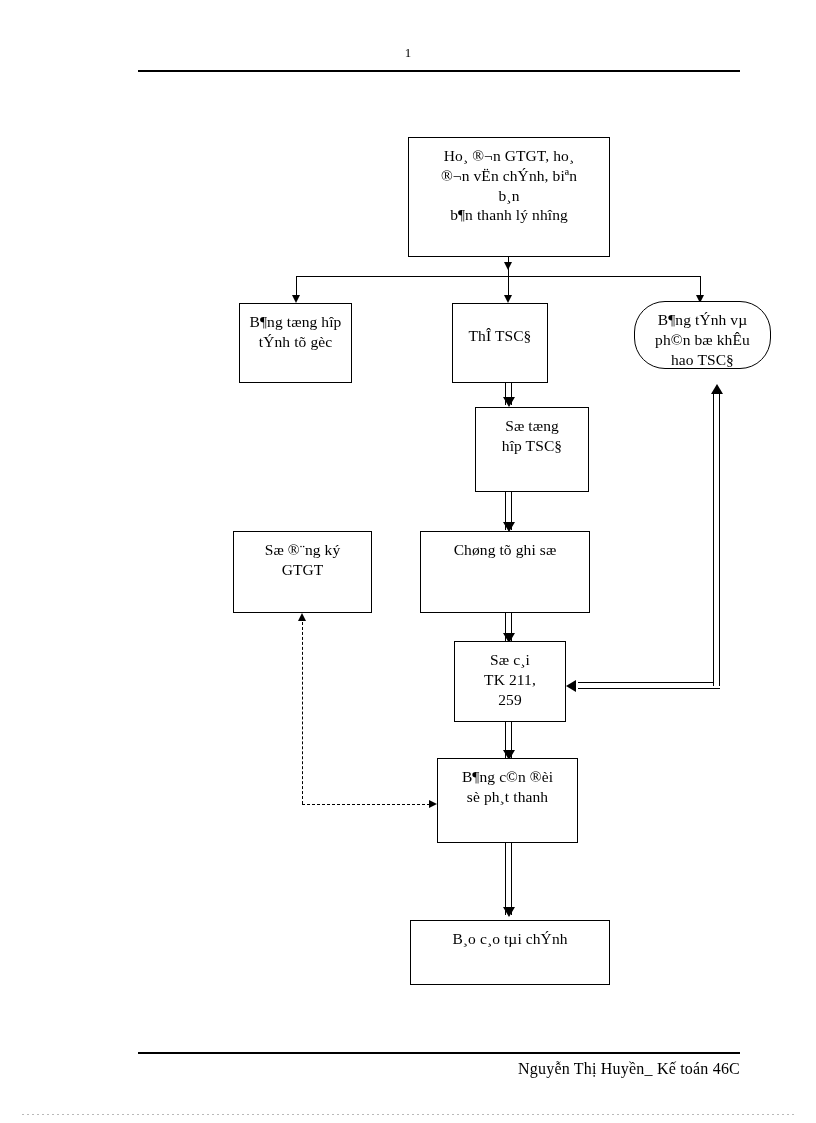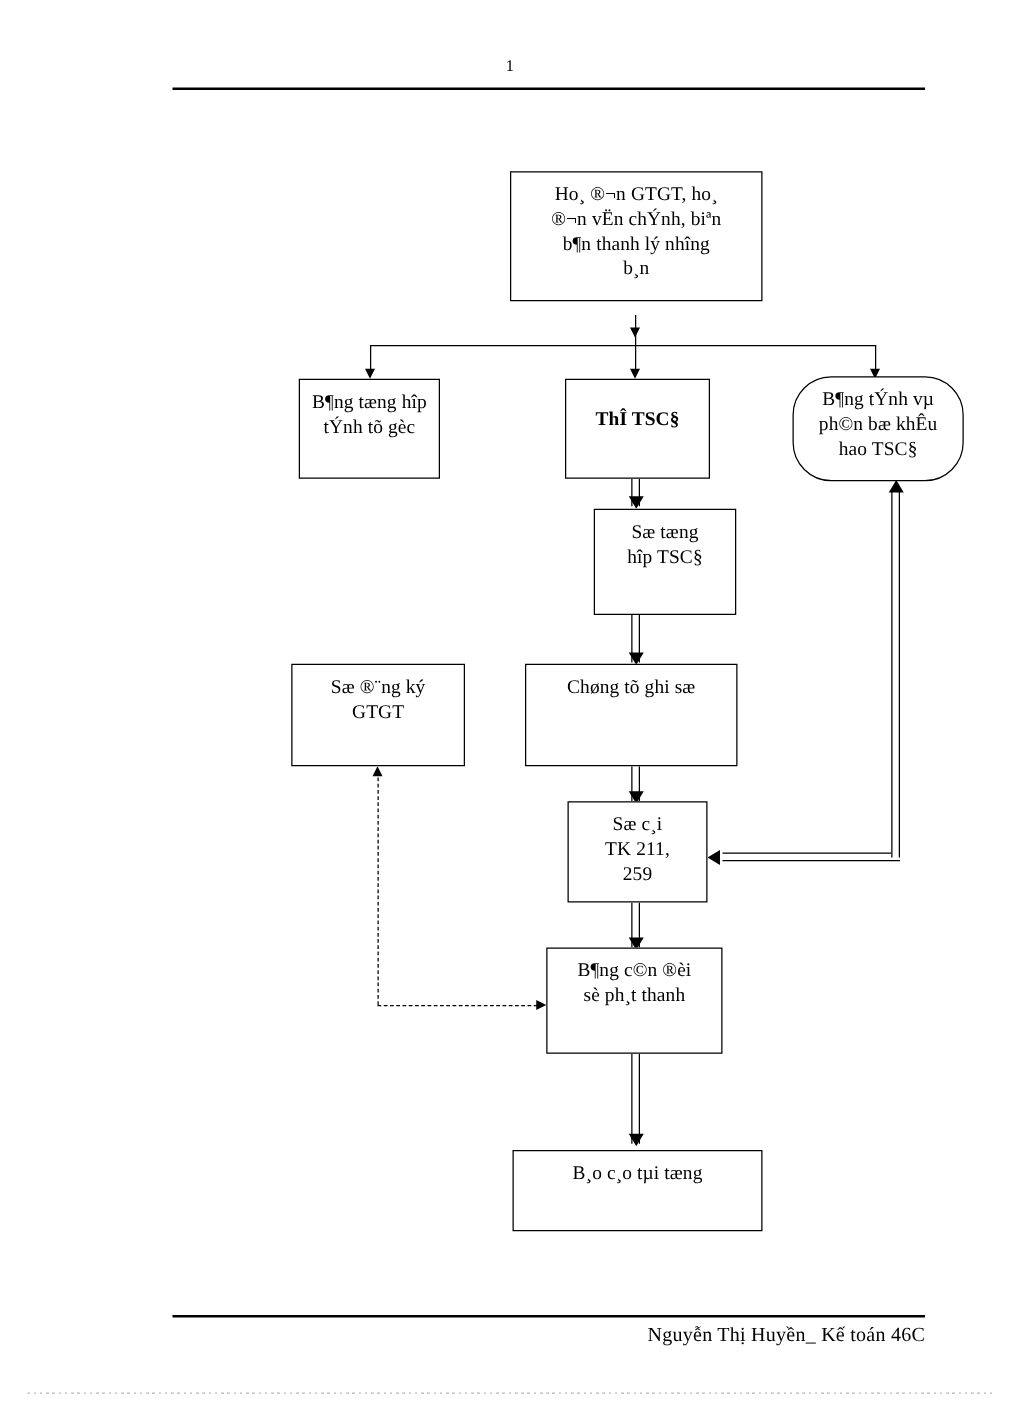--- a/index.html
+++ b/index.html
@@ -166,25 +166,25 @@
 </head>
 <body>
 
 <div id="page">
 
   <div class="page-number">1</div>
   <div class="rule rule-header"></div>
 
   <div>
 
-    <div class="node" style="left:408px; top:137px; width:202px; height:104px;">
+    <div class="node" style="left:408px; top:137px; width:202px; height:120px;">
       <span class="txt">Ho¸ ®¬n GTGT, ho¸</span>
       <span class="txt">®¬n vËn chÝnh, biªn</span>
+      <span class="txt">b¸n</span>
       <span class="txt">b¶n thanh lý nh­îng</span>
-      <span class="txt">b¸n</span>
     </div>
 
     <div class="ln ln-v" style="left:508px; top:252px; height:24px;"></div>
     <div class="arw arw-sm-down" style="left:503.5px; top:262px;"></div>
 
     <div class="ln ln-h" style="left:296px; top:276px; width:404px;"></div>
 
     <div class="ln ln-v" style="left:296px; top:276px; height:24px;"></div>
     <div class="arw arw-sm-down" style="left:291.5px; top:295px;"></div>
 
@@ -192,25 +192,25 @@
     <div class="arw arw-sm-down" style="left:503.5px; top:295px;"></div>
 
     <div class="ln ln-v" style="left:700px; top:276px; height:24px;"></div>
     <div class="arw arw-sm-down" style="left:695.5px; top:295px;"></div>
 
     <div class="node" style="left:239px; top:303px; width:113px; height:80px;">
       <span class="txt">B¶ng tæng hîp</span>
       <span class="txt">tÝnh tõ gèc</span>
     </div>
 
-    <div class="node" style="left:452px; top:303px; width:116px; height:80px; padding-top:22px;font-weight:bold;">
+    <div class="node" style="left:452px; top:303px; width:96px; height:80px; padding-top:22px;">
       <span class="txt">ThÎ TSC§</span>
     </div>
 
-    <div class="node" style="left:634px; top:301px; width:137px; height:84px;border-radius:31px;">
+    <div class="node" style="left:634px; top:301px; width:137px; height:68px;border-radius:31px;">
       <span class="txt">B¶ng tÝnh vµ</span>
       <span class="txt">ph©n bæ khÊu</span>
       <span class="txt">hao TSC§</span>
     </div>
 
     <div class="dbl dbl-v" style="left:505px; top:383px; height:22px;"></div>
     <div class="arw arw-down" style="left:502.5px; top:397px;"></div>
 
     <div class="node" style="left:475px; top:407px; width:114px; height:85px;">
       <span class="txt">Sæ tæng</span>
@@ -253,21 +253,21 @@
 
     <div class="dash-v" style="left:302px; top:622px; height:182px;"></div>
     <div class="dash-h" style="left:302px; top:804px; width:128px;"></div>
     <div class="arw arw-sm-up" style="left:297.5px; top:613px;"></div>
     <div class="arw arw-sm-right" style="left:429px; top:799.5px;"></div>
 
     <div class="dbl dbl-v" style="left:505px; top:843px; height:72px;"></div>
     <div class="arw arw-down" style="left:502.5px; top:907px;"></div>
 
     <div class="node" style="left:410px; top:920px; width:200px; height:65px;">
-      <span class="txt">B¸o c¸o tµi tæng</span>
+      <span class="txt">B¸o c¸o tµi chÝnh</span>
     </div>
 
   </div>
 
   <div class="rule rule-footer"></div>
   <div class="footer-text">Nguyễn Thị Huyền_ Kế toán 46C</div>
   <div class="scan-artifact"></div>
 
 </div>
 

